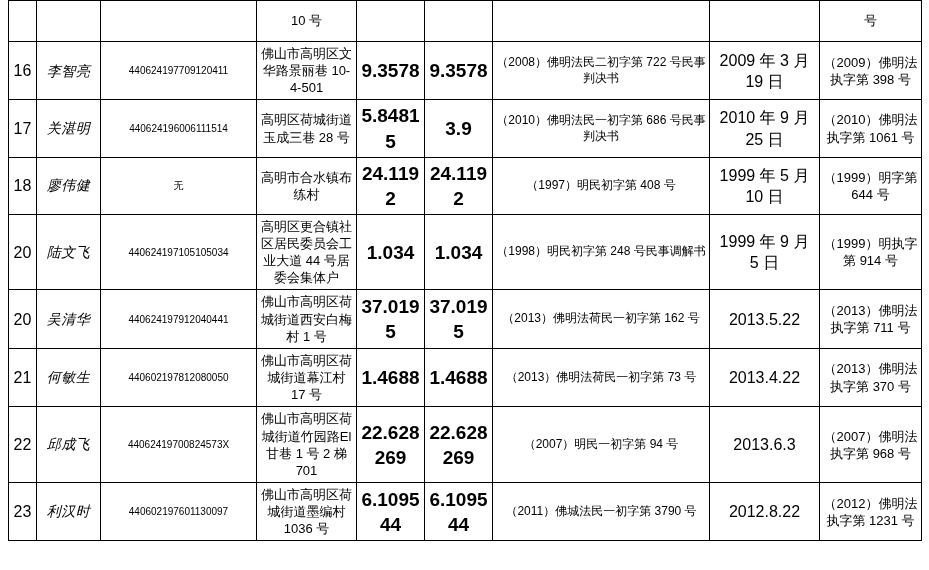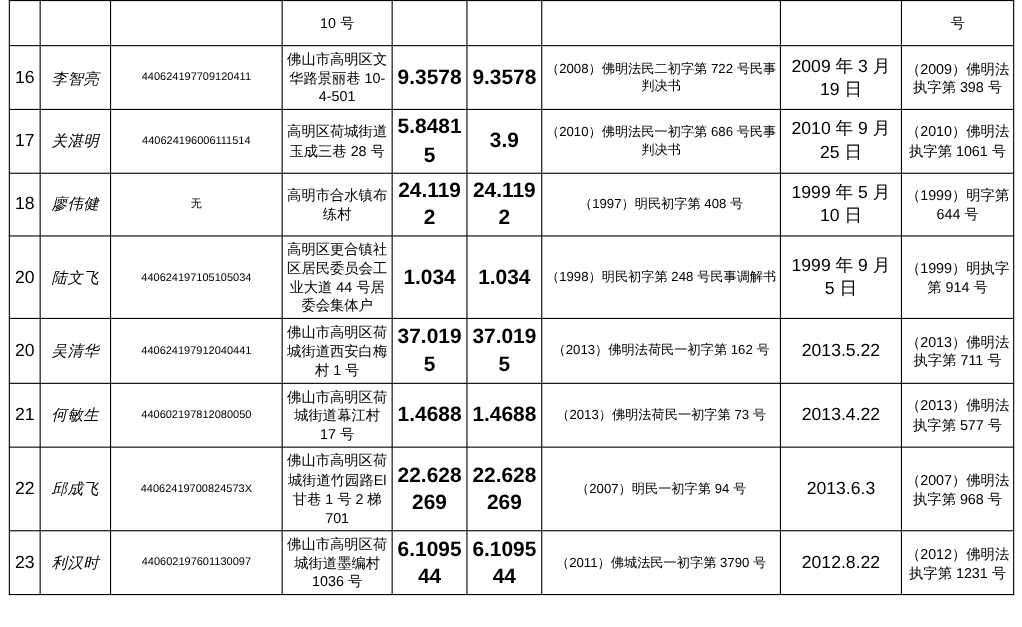--- a/index.html
+++ b/index.html
@@ -152,21 +152,21 @@
 
       <tr>
         <td class="idx">21</td>
         <td class="name">何敏生</td>
         <td class="num">440602197812080050</td>
         <td class="addr">佛山市高明区荷城街道幕江村 17 号</td>
         <td class="amt">1.4688</td>
         <td class="amt">1.4688</td>
         <td class="doc">（2013）佛明法荷民一初字第 73 号</td>
         <td class="date">2013.4.22</td>
-        <td class="exec">（2013）佛明法执字第 577 号</td>
+        <td class="exec">（2013）佛明法执字第 370 号</td>
       </tr>
 
       <tr>
         <td class="idx">22</td>
         <td class="name">邱成飞</td>
         <td class="num">44062419700824573X</td>
         <td class="addr">佛山市高明区荷城街道竹园路El甘巷 1 号 2 梯 701</td>
         <td class="amt">22.628269</td>
         <td class="amt">22.628269</td>
         <td class="doc">（2007）明民一初字第 94 号</td>

